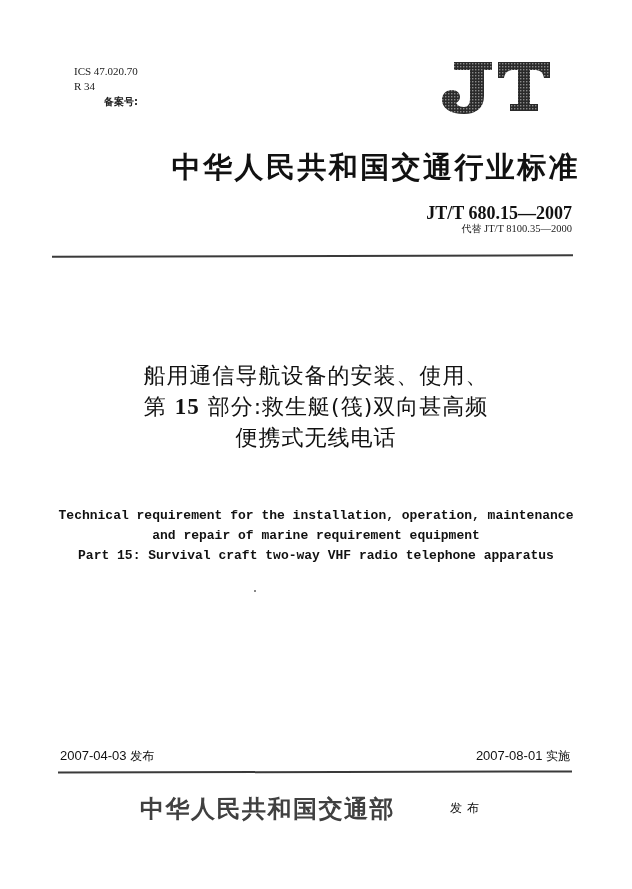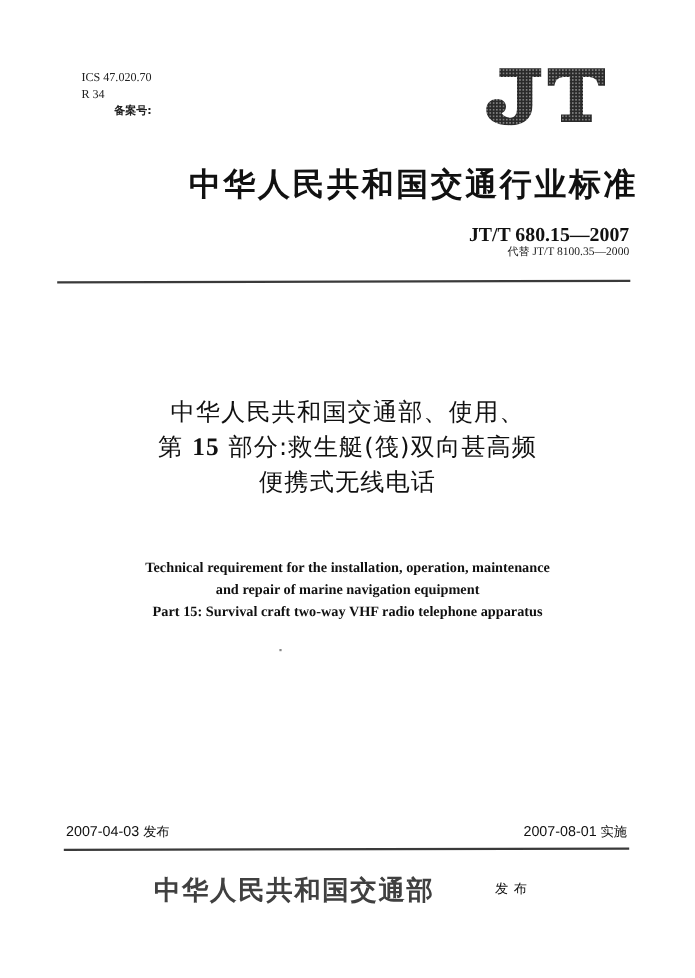--- a/index.html
+++ b/index.html
@@ -83,21 +83,21 @@
       letter-spacing: 1px;
     }
     .title-cn .line { display: block; white-space: nowrap; }
     .title-cn .num { font-family: "Liberation Serif", serif; font-weight: bold; font-size: 23px; }
 
     
     .title-en {
       left: 0; top: 506px;
       width: 632px;
       text-align: center;
-      font-family: Liberation Serif, serif;
+      font-family: Liberation Mono, monospace;
       font-weight: bold;
       font-size: 13px;
       line-height: 20px;
       color: #111;
     }
     .title-en .line { display: block; white-space: nowrap; }
 
     .speck {
       left: 254px; top: 590px;
       width: 2px; height: 2px;
@@ -167,28 +167,28 @@
 
 <div class="abs std-number">JT/T 680.15—2007</div>
 <div class="abs std-replace">
   <span class="cn">代替</span>
   <span>JT/T 8100.35—2000</span>
 </div>
 
 <div class="abs rule rule-top"></div>
 
 <div class="abs title-cn">
-  <span class="line">中华人民共和国交通部、使用、</span>
+  <span class="line">船用通信导航设备的安装、使用、</span>
   <span class="line"><span>第</span> <span class="num">15</span> <span>部分:救生艇(筏)双向甚高频</span></span>
   <span class="line">便携式无线电话</span>
 </div>
 
 <div class="abs title-en">
   <span class="line">Technical requirement for the installation, operation, maintenance</span>
-  <span class="line">and repair of marine navigation equipment</span>
+  <span class="line">and repair of marine requirement equipment</span>
   <span class="line">Part 15: Survival craft two-way VHF radio telephone apparatus</span>
 </div>
 
 <div class="abs speck"></div>
 
 <div class="abs date-issue">
   <span>2007-04-03</span>
   <span class="cn">发布</span>
 </div>
 <div class="abs date-impl">

